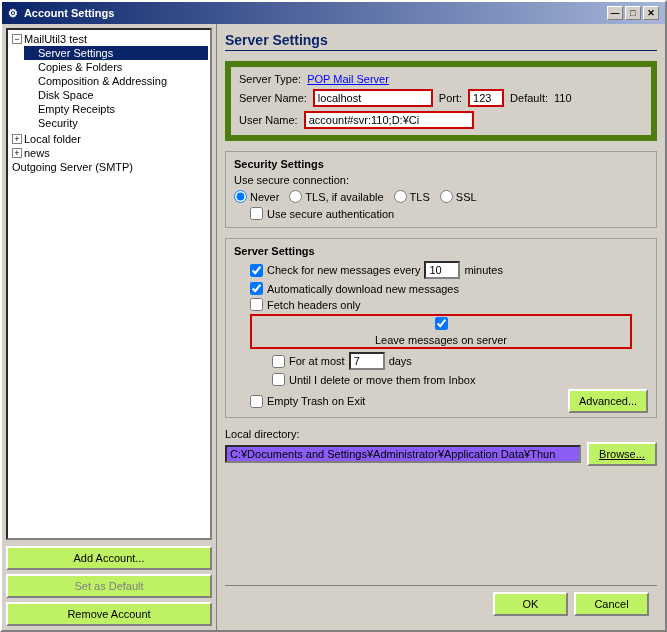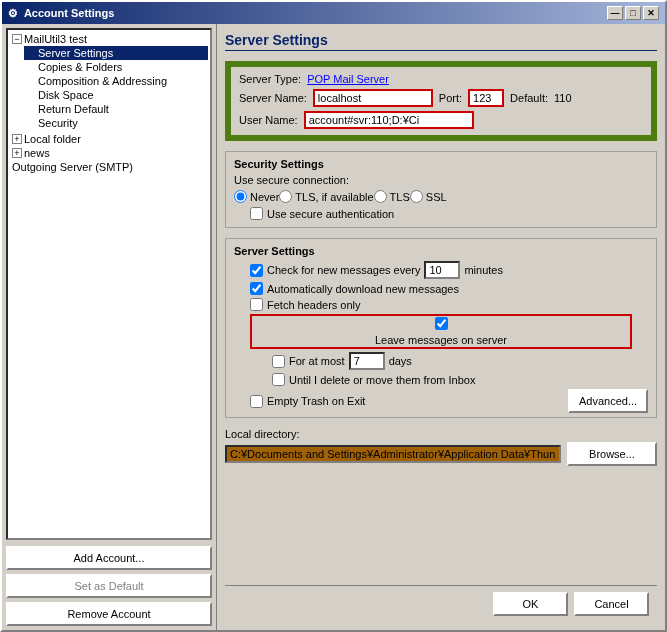--- a/index.html
+++ b/index.html
@@ -100,21 +100,21 @@
     .tree-item-indent {
       padding-left: 14px;
     }
     .left-buttons {
       display: flex;
       flex-direction: column;
       gap: 4px;
       padding-top: 6px;
     }
     .win-btn {
-      background: #ffffff;
+      background: #bef264;
       border: 2px solid #ffffff;
       border-right-color: #808080;
       border-bottom-color: #808080;
       padding: 3px 8px;
       cursor: pointer;
       font-family: 'MS Sans Serif', Tahoma, Arial, sans-serif;
       font-size: 11px;
       height: 24px;
     }
     .win-btn:disabled {
@@ -162,20 +162,21 @@
     }
     .input-highlighted {
       border: 2px solid #cc0000;
     }
     .label {
       white-space: nowrap;
     }
     
     .radio-group {
       display: flex;
+      gap: 10px;
       margin: 4px 0;
     }
     .radio-item {
       display: flex;
       align-items: center;
       gap: 3px;
     }
     
     .checkbox-item {
       display: flex;
@@ -215,21 +216,21 @@
     }
     .local-dir-row {
       display: flex;
       align-items: center;
       gap: 6px;
       margin-top: 2px;
     }
     .local-dir-input {
       flex: 1;
       border: 2px inset #808080;
-      background: #a16207;
+      background: #8b5cf6;
       padding: 1px 3px;
       font-size: 11px;
       font-family: 'MS Sans Serif', Tahoma, Arial, sans-serif;
       overflow: hidden;
       white-space: nowrap;
     }
     .server-settings-section {
       border: 1px solid #a0a0a0;
       padding: 6px 8px 4px 8px;
       margin-bottom: 4px;
@@ -285,21 +286,21 @@
         <div class="tree-item tree-item-indent" style="margin-left:14px;">
           <span>Copies &amp; Folders</span>
         </div>
         <div class="tree-item tree-item-indent" style="margin-left:14px;">
           <span>Composition &amp; Addressing</span>
         </div>
         <div class="tree-item tree-item-indent" style="margin-left:14px;">
           <span>Disk Space</span>
         </div>
         <div class="tree-item tree-item-indent" style="margin-left:14px;">
-          <span>Return Default</span>
+          <span>Empty Receipts</span>
         </div>
         <div class="tree-item tree-item-indent" style="margin-left:14px;">
           <span>Security</span>
         </div>
         <div class="tree-item" style="margin-top:2px;">
           <div class="expander">+</div>
           <span>Local folder</span>
         </div>
         <div class="tree-item">
           <div class="expander">+</div>
@@ -408,21 +409,21 @@
           <button class="win-btn" style="width:80px;">Advanced...</button>
         </div>
       </div>
 
       <div>
         <div style="margin-bottom:2px;">
           <span>Local directory:</span>
         </div>
         <div class="local-dir-row">
           <input class="local-dir-input" type="text" value="C:¥Documents and Settings¥Administrator¥Application Data¥Thun" style="">
-          <button class="win-btn" style="width:90px; white-space:nowrap;">Browse...</button>
+          <button class="win-btn" style="width:70px; white-space:nowrap;text-decoration:underline;">Browse...</button>
         </div>
       </div>
 
       <div style="flex:1;"></div>
       <div class="bottom-buttons">
         <button class="win-btn bottom-ok-btn">OK</button>
         <button class="win-btn" style="width:75px;">Cancel</button>
       </div>
     </div>
   </div>

